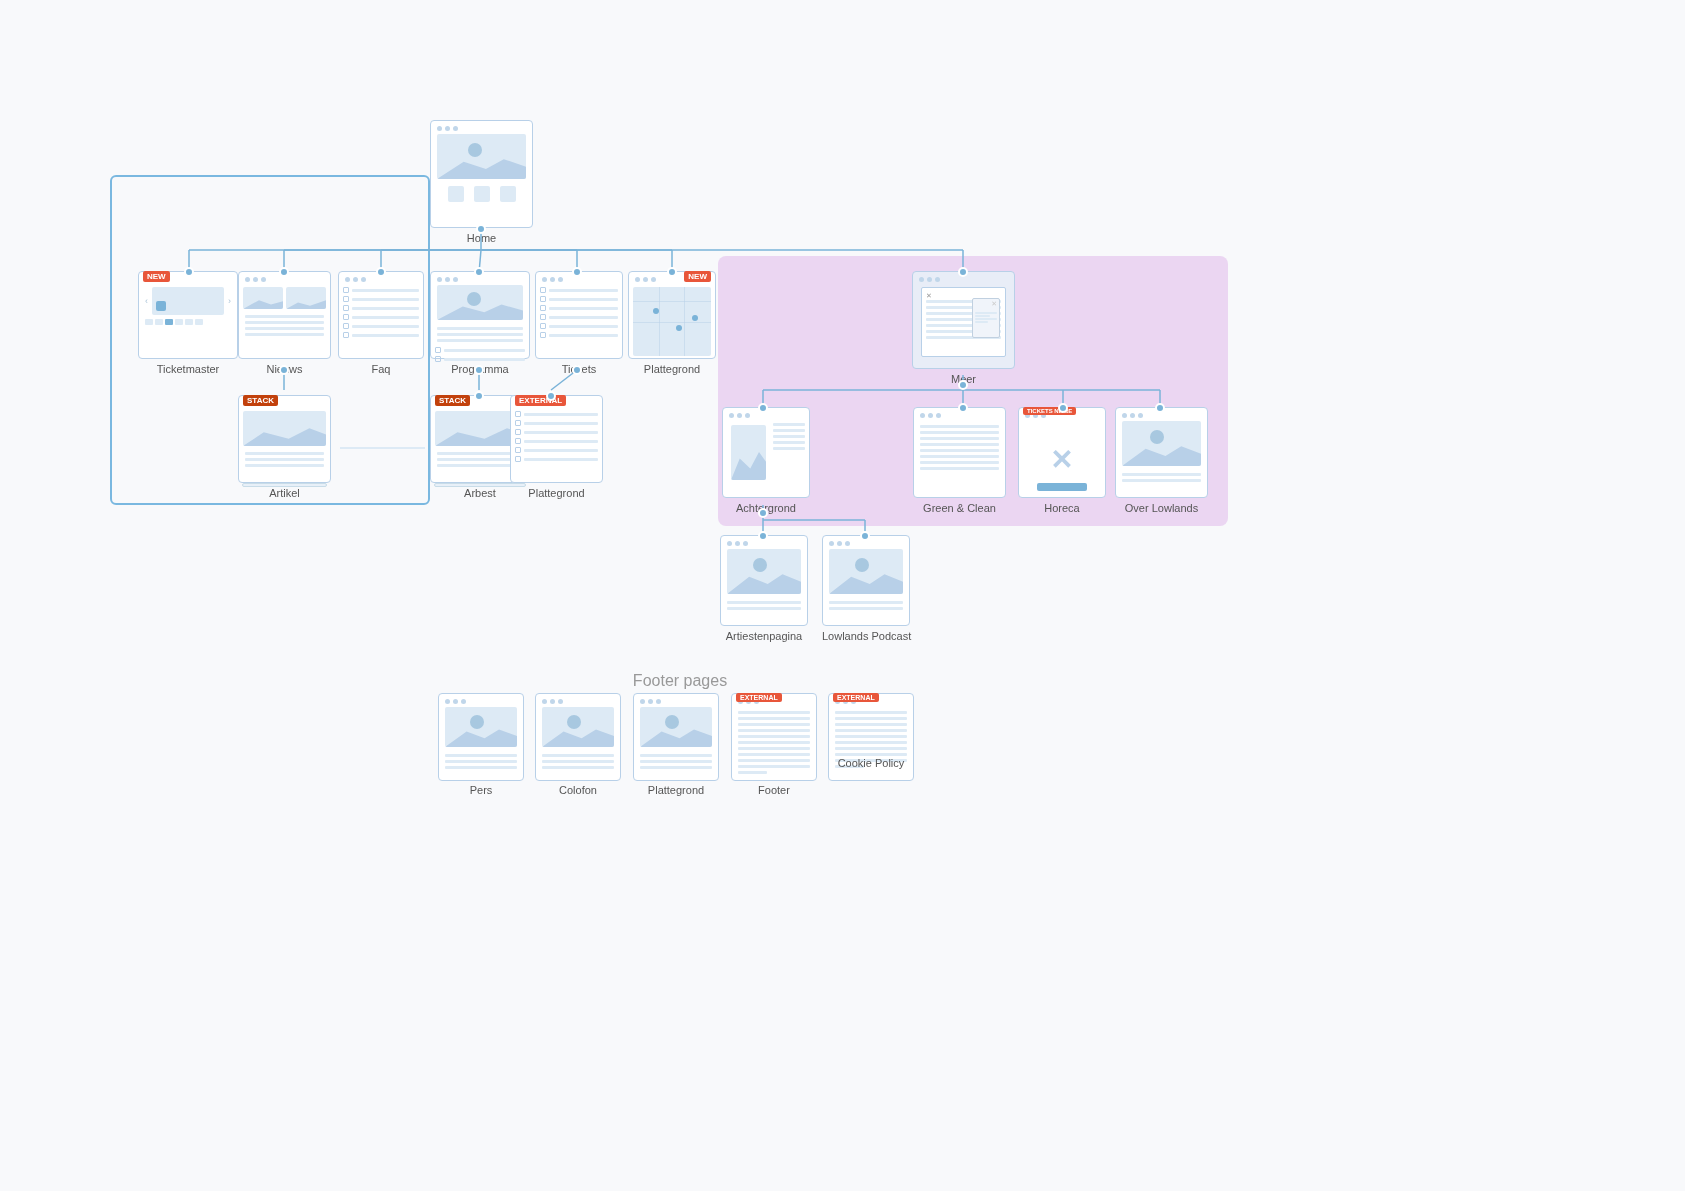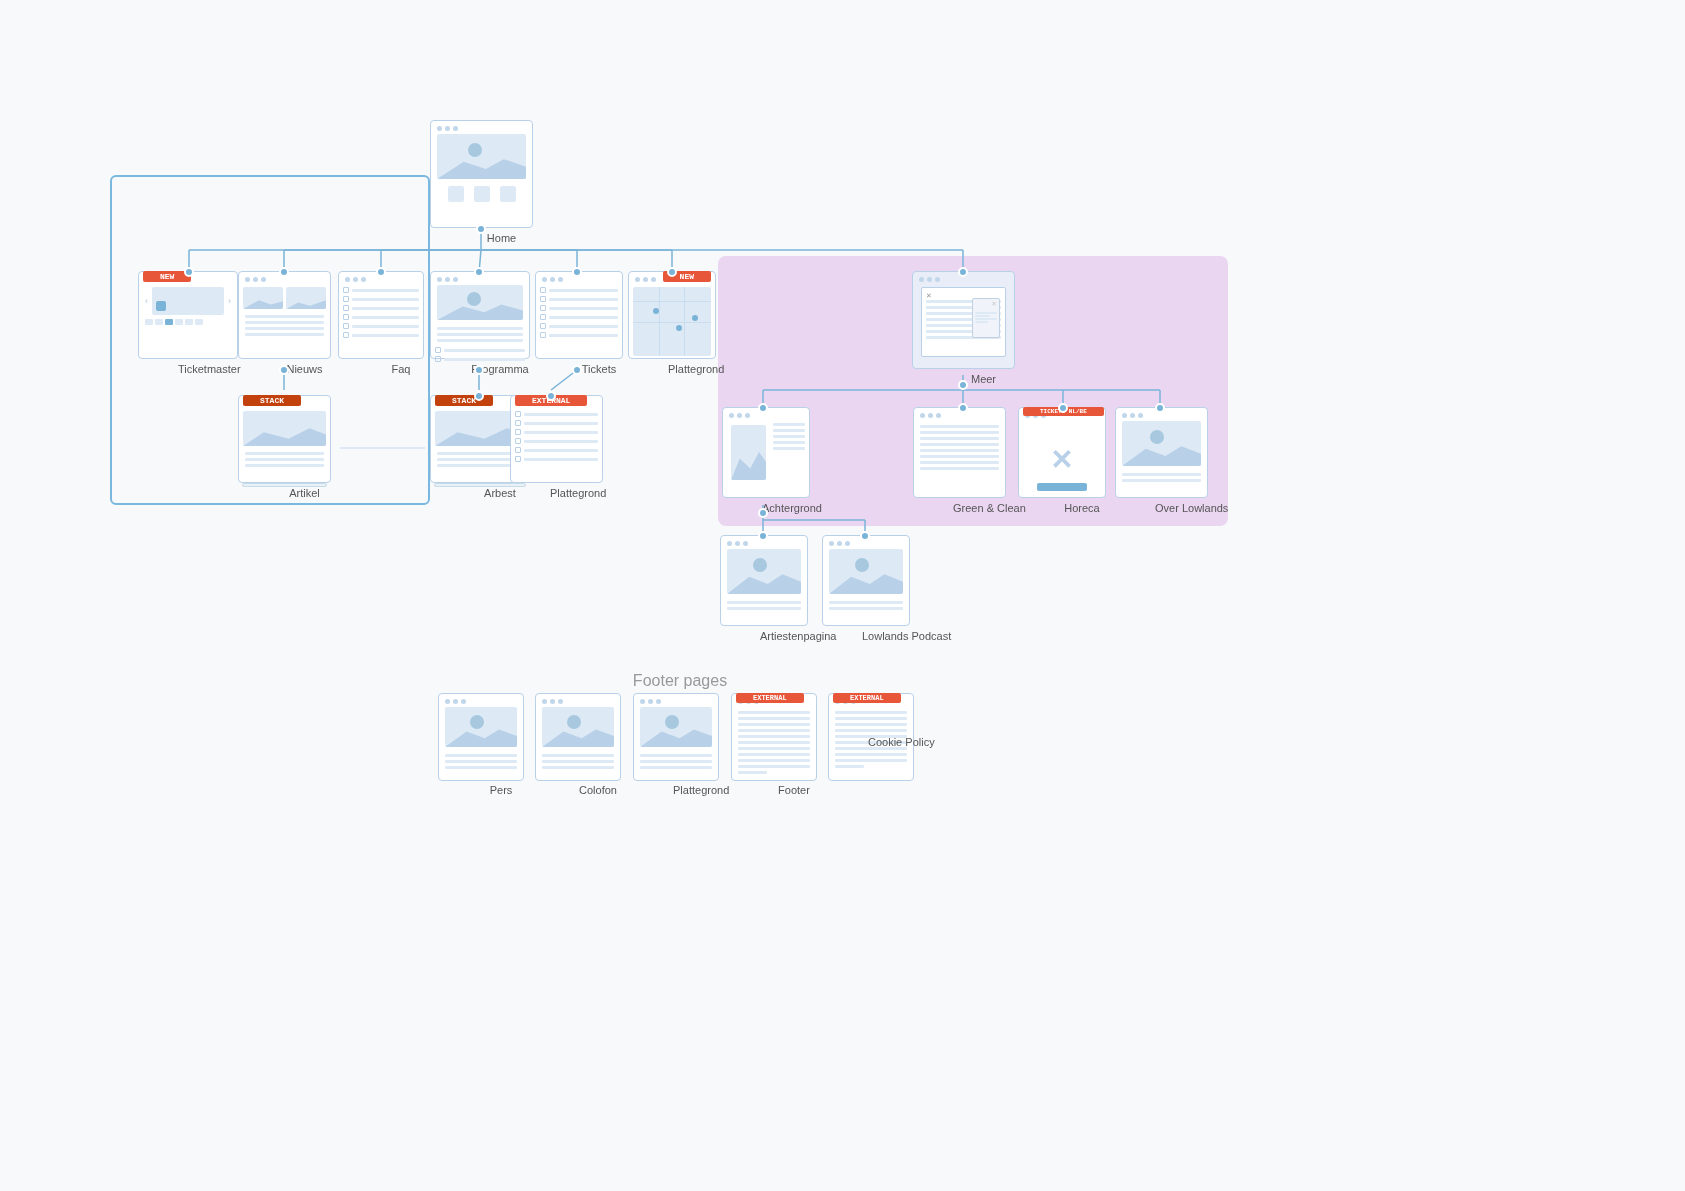--- a/index.html
+++ b/index.html
@@ -64,33 +64,31 @@
       background: #a8c8e0;
       border-radius: 50%;
     }
 
     .node-label {
       position: absolute;
       text-align: center;
       font-size: 11px;
       color: #555;
       white-space: nowrap;
-      padding-left: 40px;
     }
 
     .badge {
       position: absolute;
       top: -1px; left: 4px;
-      padding: 1px 17px;
+      padding: 1px 4px;
       border-radius: 2px;
       font-size: 8px;
       font-weight: bold;
       color: #fff;
       z-index: 10;
-      font-family: Liberation Mono, monospace;
     }
     .badge.new { background: #e8563a; }
     .badge.stack { background: #c2410c; }
     .badge.external { background: #e8563a; }
     .badge.ts { background: #e8563a; }
 
     
     .conn-dot {
       position: absolute;
       width: 10px; height: 10px;
@@ -772,15 +770,15 @@
       <div class="col-line full"></div>
       <div class="col-line short"></div>
       <div class="col-line full"></div>
       <div class="col-line med"></div>
       <div class="col-line full"></div>
       <div class="col-line short"></div>
       <div class="col-line full"></div>
       <div class="col-line short" style="width:40%;"></div>
     </div>
   </div>
-  <div class="node-label" style="left:828px; top:736px; width:86px;">Cookie Policy</div>
+  <div class="node-label" style="left:828px; top:757px; width:86px;">Cookie Policy</div>
 
 </div>
 
 </body></html>

